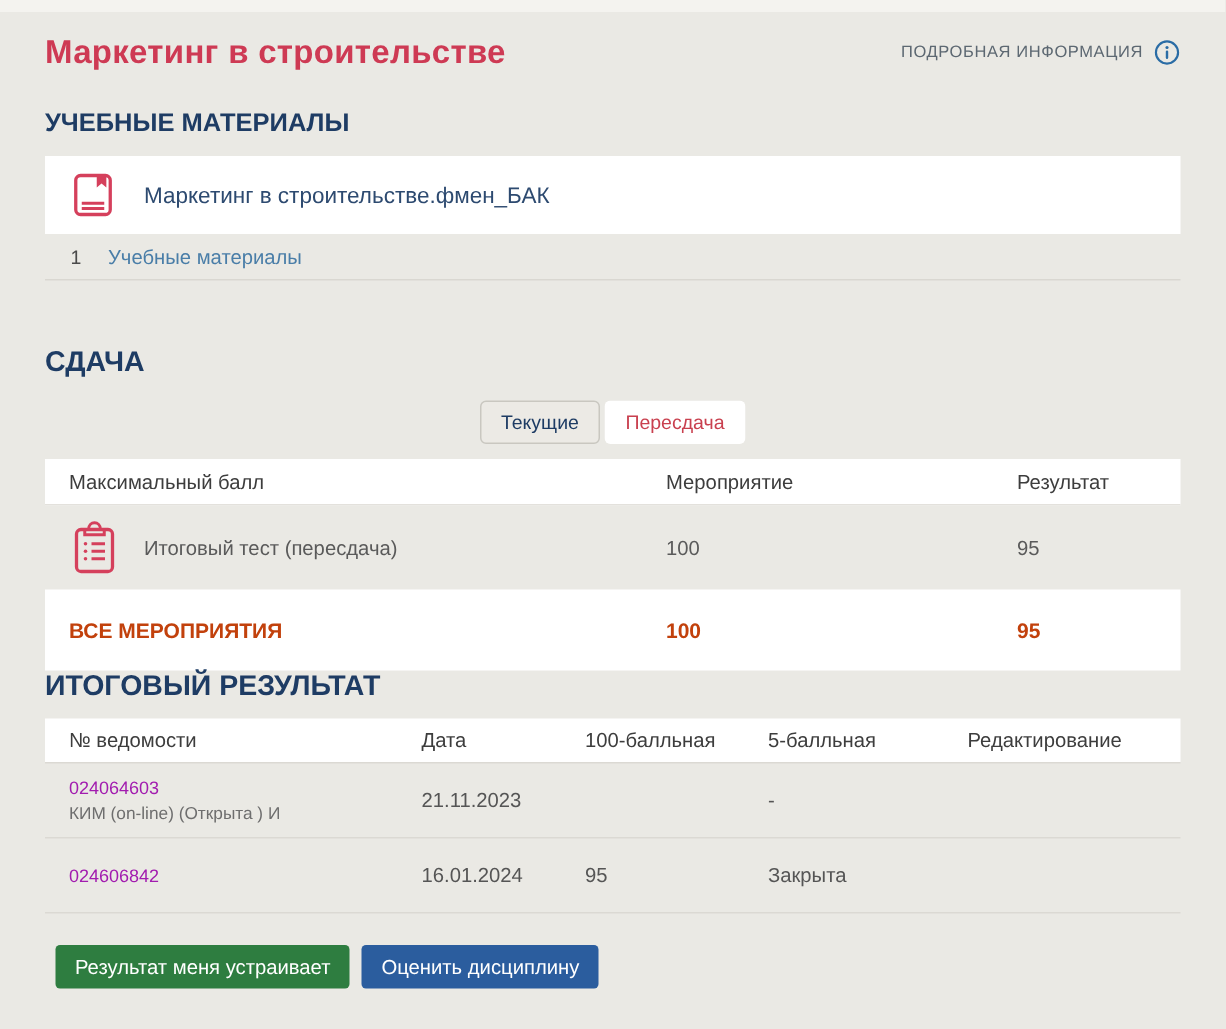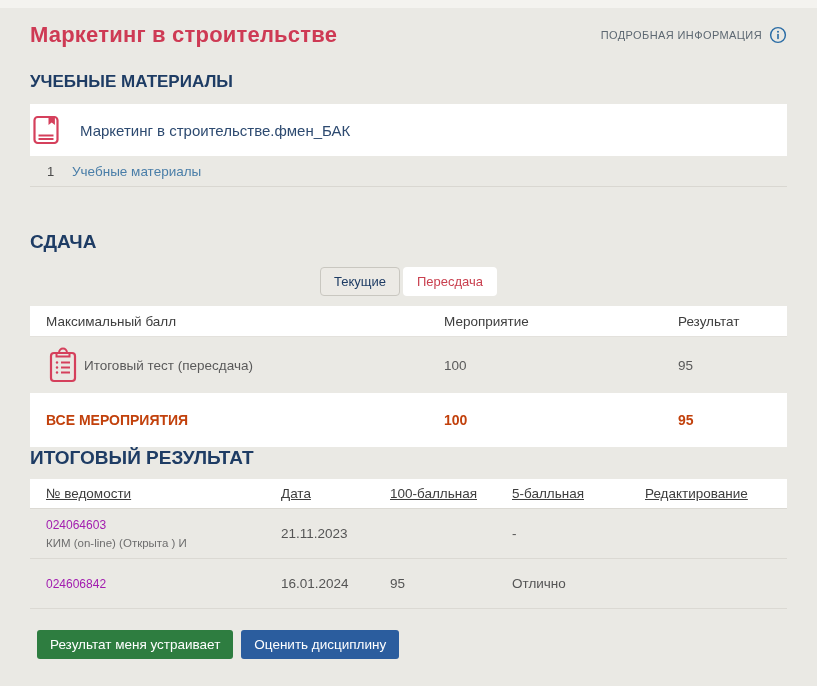--- a/index.html
+++ b/index.html
@@ -30,21 +30,21 @@
   
   .section-heading {
     color: #1e3c64; font-weight: bold; text-transform: uppercase;
   }
   .h-materials { font-size: 17px; margin-top: 20px; }
   .h-sdacha    { font-size: 19px; margin-top: 44px; }
   .h-final     { font-size: 19px; }
 
   
   .material-card {
-    background: #ffffff; margin-top: 12px; padding: 10px 0;
+    background: #ffffff; margin-top: 12px; padding: 10px 16px;
     display: flex; align-items: center; gap: 18px; min-height: 52px;
     cursor: pointer;
   }
   .book-icon { width: 32px; height: 32px; display: block; flex: 0 0 auto; }
   .material-title { color: #2d4a70; font-size: 15px; }
   .material-row {
     display: flex; align-items: center; height: 31px;
     border-bottom: 1px solid #d9d7d1;
   }
   .material-row-num { width: 42px; padding-left: 17px; font-size: 13px; color: #4a4a4a; }
@@ -58,31 +58,31 @@
   }
   .tab-inactive { background: #eceae5; border-color: #c9c7c0; color: #1e3c64; }
   .tab-active { background: #ffffff; color: #c9404f; }
 
   
   .sub-table { margin-top: 10px; font-size: 13.5px; }
   .sub-grid { display: grid; grid-template-columns: 398px 234px 1fr; align-items: center; }
   .sub-grid > div { padding-left: 16px; }
   .sub-head { background: #ffffff; height: 31px; color: #3d3d3d; border-bottom: 1px solid #e3e1dc; }
   .sub-row { min-height: 56px; color: #5a5a5a; }
-  .sub-row .cell-name { display: flex; align-items: center; gap: 4px; }
+  .sub-row .cell-name { display: flex; align-items: center; gap: 16px; }
   .clipboard-icon { width: 34px; height: 38px; display: block; flex: 0 0 auto; }
   .sub-total {
     background: #ffffff; height: 54px; font-weight: bold; color: #c2410c; font-size: 14px;
   }
 
   
   .final-table { margin-top: 10px; font-size: 13.5px; }
   .final-grid { display: grid; grid-template-columns: 235px 109px 122px 133px 1fr; align-items: center; }
   .final-grid > div { padding-left: 16px; }
-  .final-head { background: #ffffff; height: 29px; color: #3d3d3d; text-decoration: underline; }
+  .final-head { background: #ffffff; height: 29px; color: #3d3d3d; }
   .final-row { border-top: 1px solid #dbd9d3; padding: 9px 0; min-height: 50px; color: #555; }
   .final-row:first-of-type { border-top: none; }
   .final-row .sheet-number { font-size: 12px; color: #a21caf; }
   .sheet-type { font-size: 11.5px; color: #6e6e6e; margin-top: 5px; }
   .final-bottom-line { border-top: 1px solid #dbd9d3; }
   .actions { display: flex; gap: 8px; margin-top: 21px; padding-left: 7px; }
   .btn {
     border: none; color: #ffffff; font-size: 13.5px; padding: 7px 13px;
     border-radius: 3px; cursor: pointer; font-family: inherit;
   }
@@ -182,21 +182,21 @@
       <div>-</div>
       <div></div>
     </div>
 
     <div class="final-grid final-row">
       <div>
         <div class="sheet-number">024606842</div>
       </div>
       <div>16.01.2024</div>
       <div>95</div>
-      <div>Отлично</div>
+      <div>Закрыта</div>
       <div></div>
     </div>
 
     <div class="final-bottom-line"></div>
   </div>
 
   <div class="actions">
     <button class="btn btn-green">Результат меня устраивает</button>
     <button class="btn btn-blue">Оценить дисциплину</button>
   </div>

